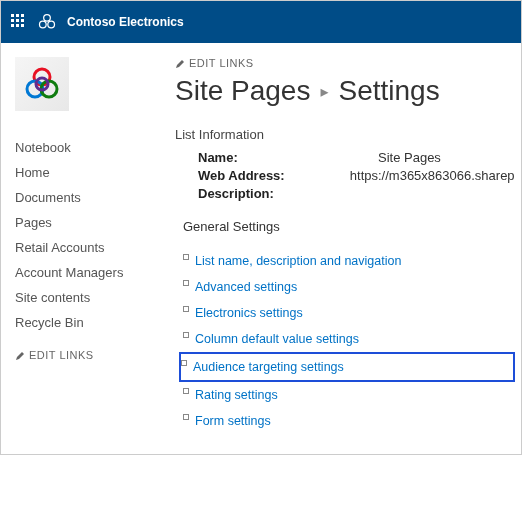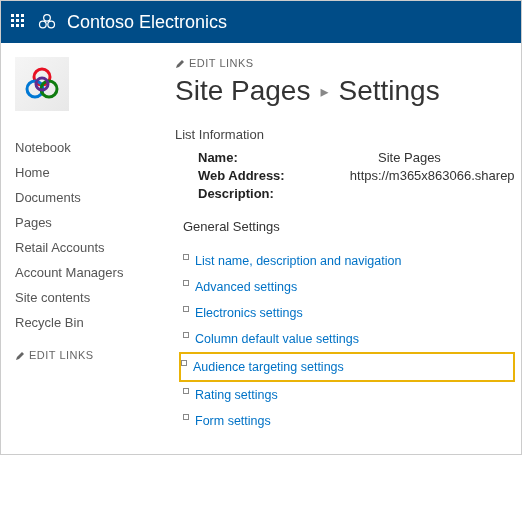--- a/index.html
+++ b/index.html
@@ -23,21 +23,21 @@
   }
   .waffle {
     width: 16px; height: 16px;
     display: grid;
     grid-template-columns: repeat(3, 3px);
     grid-template-rows: repeat(3, 3px);
     gap: 2px;
   }
   .waffle span { background: #fff; width:3px; height:3px; }
   .logo-svg { width:20px; height:20px; }
-  .appbar-title { font-size: 18px; font-weight: 400; }
+  .appbar-title { font-size: 12px; font-weight: 700; }
   
   .content {
     display: flex;
     padding: 14px 0 20px 14px;
   }
   .leftcol { width: 160px; flex-shrink:0; }
   .rightcol { flex: 1; padding-right: 6px; overflow:hidden; }
   
   .tile {
     width: 54px; height: 54px;
@@ -93,21 +93,21 @@
     width:6px; height:6px;
     border:1px solid #888;
     display:inline-block;
   }
   .settings-list a {
     color:#0072c6;
     font-size:12.5px;
     text-decoration:none;
   }
   .highlight {
-    border:2px solid #eab308;
+    border:2px solid #1d4ed8;
     padding:2px 6px 2px 2px;
     margin-left:-4px;
   }
 </style>
 </head>
 <body>
 
 <div class="appbar">
   <div class="waffle">
     <span></span>

